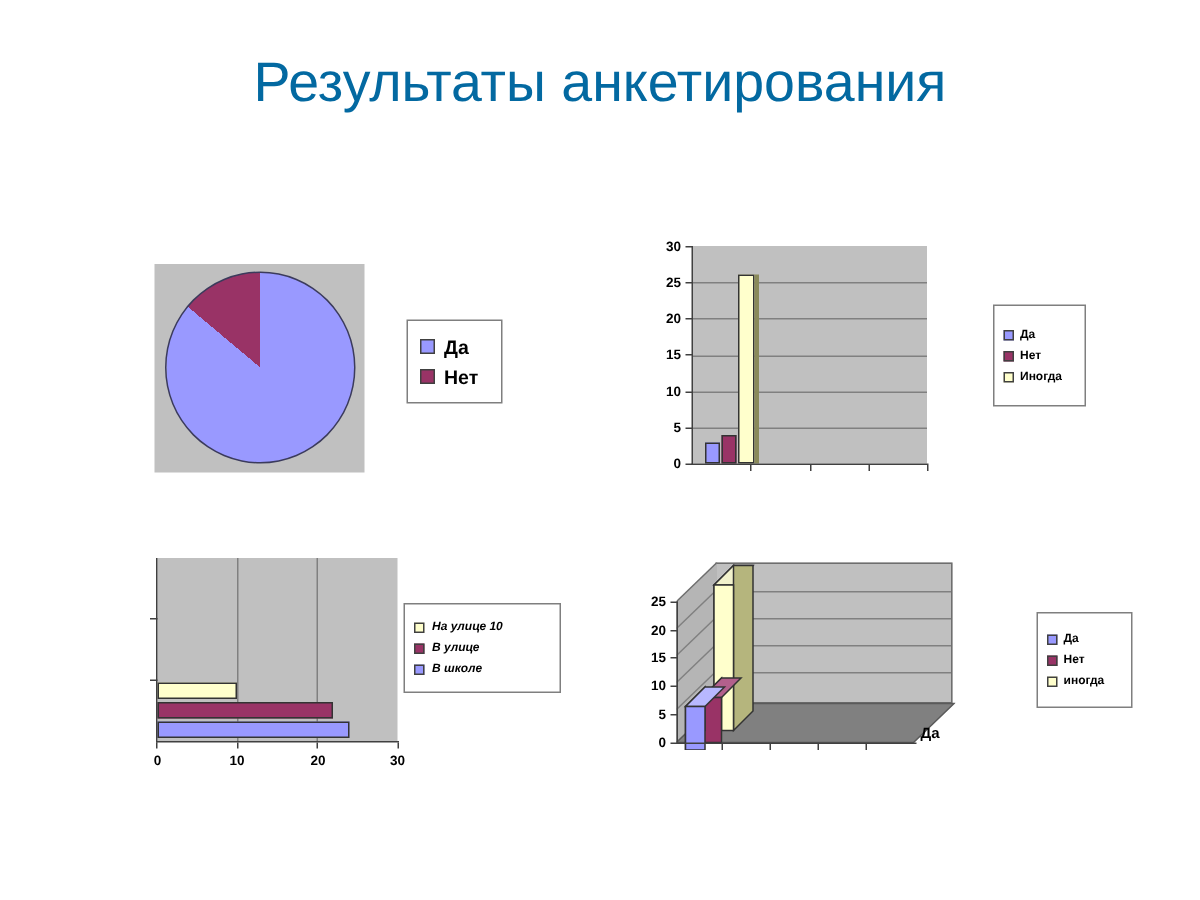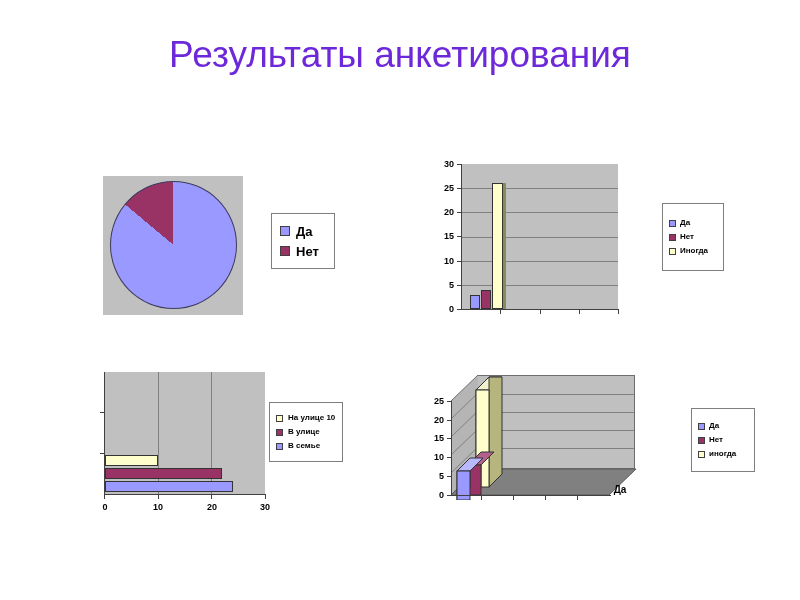--- a/index.html
+++ b/index.html
@@ -19,21 +19,21 @@
   
   #slide-title {
     position: absolute;
     left: 0;
     top: 34px;
     width: 800px;
     text-align: center;
     font-size: 37px;
     font-weight: normal;
     letter-spacing: 0px;
-    color: #6d28d9;
+    color: #0369a1;
     white-space: nowrap;
   }
 
   
   .chart-block { position: absolute; }
 
   .plot {
     position: absolute;
     background: #c0c0c0;
     box-sizing: border-box;
@@ -208,32 +208,32 @@
   <div class="tick" style="left:104px;top:495px;width:1px;height:4px;"></div>
   <div class="tick" style="left:158px;top:495px;width:1px;height:4px;"></div>
   <div class="tick" style="left:211px;top:495px;width:1px;height:4px;"></div>
   <div class="tick" style="left:265px;top:495px;width:1px;height:4px;"></div>
 
   <div class="axis-num cx" style="left:94px;top:503px;width:22px;">0</div>
   <div class="axis-num cx" style="left:147px;top:503px;width:22px;">10</div>
   <div class="axis-num cx" style="left:201px;top:503px;width:22px;">20</div>
   <div class="axis-num cx" style="left:254px;top:503px;width:22px;">30</div>
 
-  <div class="legend-box" style="left:269px;top:402px;width:74px;height:60px;">
+  <div class="legend-box" style="left:269px;top:402px;width:105px;height:60px;font-style:italic;">
     <div class="legend-row" style="margin:2px 0 6px 2px;">
       <span class="legend-swatch" style="width:7px;height:7px;background:#ffffcc;"></span>
       <span class="legend-label" style="font-size:8px;margin-left:5px;">На улице 10</span>
     </div>
     <div class="legend-row" style="margin:0 0 6px 2px;">
       <span class="legend-swatch" style="width:7px;height:7px;background:#993366;"></span>
       <span class="legend-label" style="font-size:8px;margin-left:5px;">В улице</span>
     </div>
     <div class="legend-row" style="margin:0 0 2px 2px;">
       <span class="legend-swatch" style="width:7px;height:7px;background:#9999ff;"></span>
-      <span class="legend-label" style="font-size:8px;margin-left:5px;">В семье</span>
+      <span class="legend-label" style="font-size:8px;margin-left:5px;">В школе</span>
     </div>
   </div>
 </div>
 
 <div class="chart-block" style="left:0;top:0;width:800px;height:600px;">
 
   <div class="d3-wall" style="left:477px;top:375px;width:158px;height:94px;background:#c0c0c0;border:1px solid #6e6e6e;box-sizing:border-box;">
     <div class="gridline" style="left:0;top:18px;width:156px;height:1px;"></div>
     <div class="gridline" style="left:0;top:36px;width:156px;height:1px;"></div>
     <div class="gridline" style="left:0;top:54px;width:156px;height:1px;"></div>

